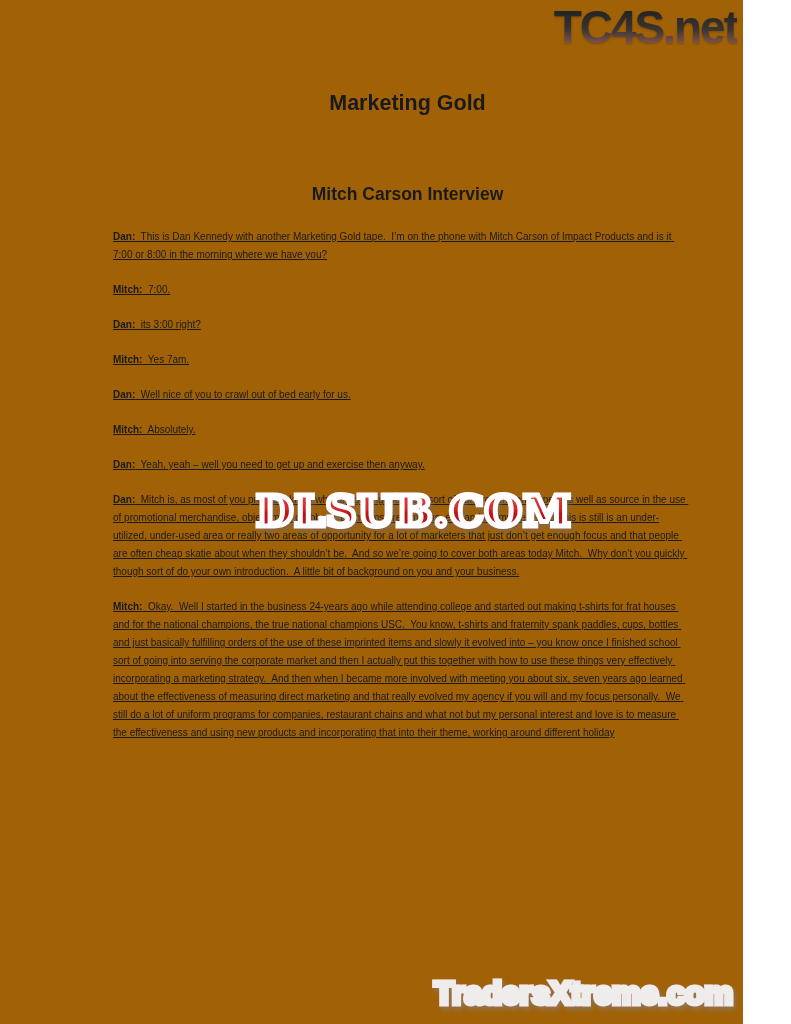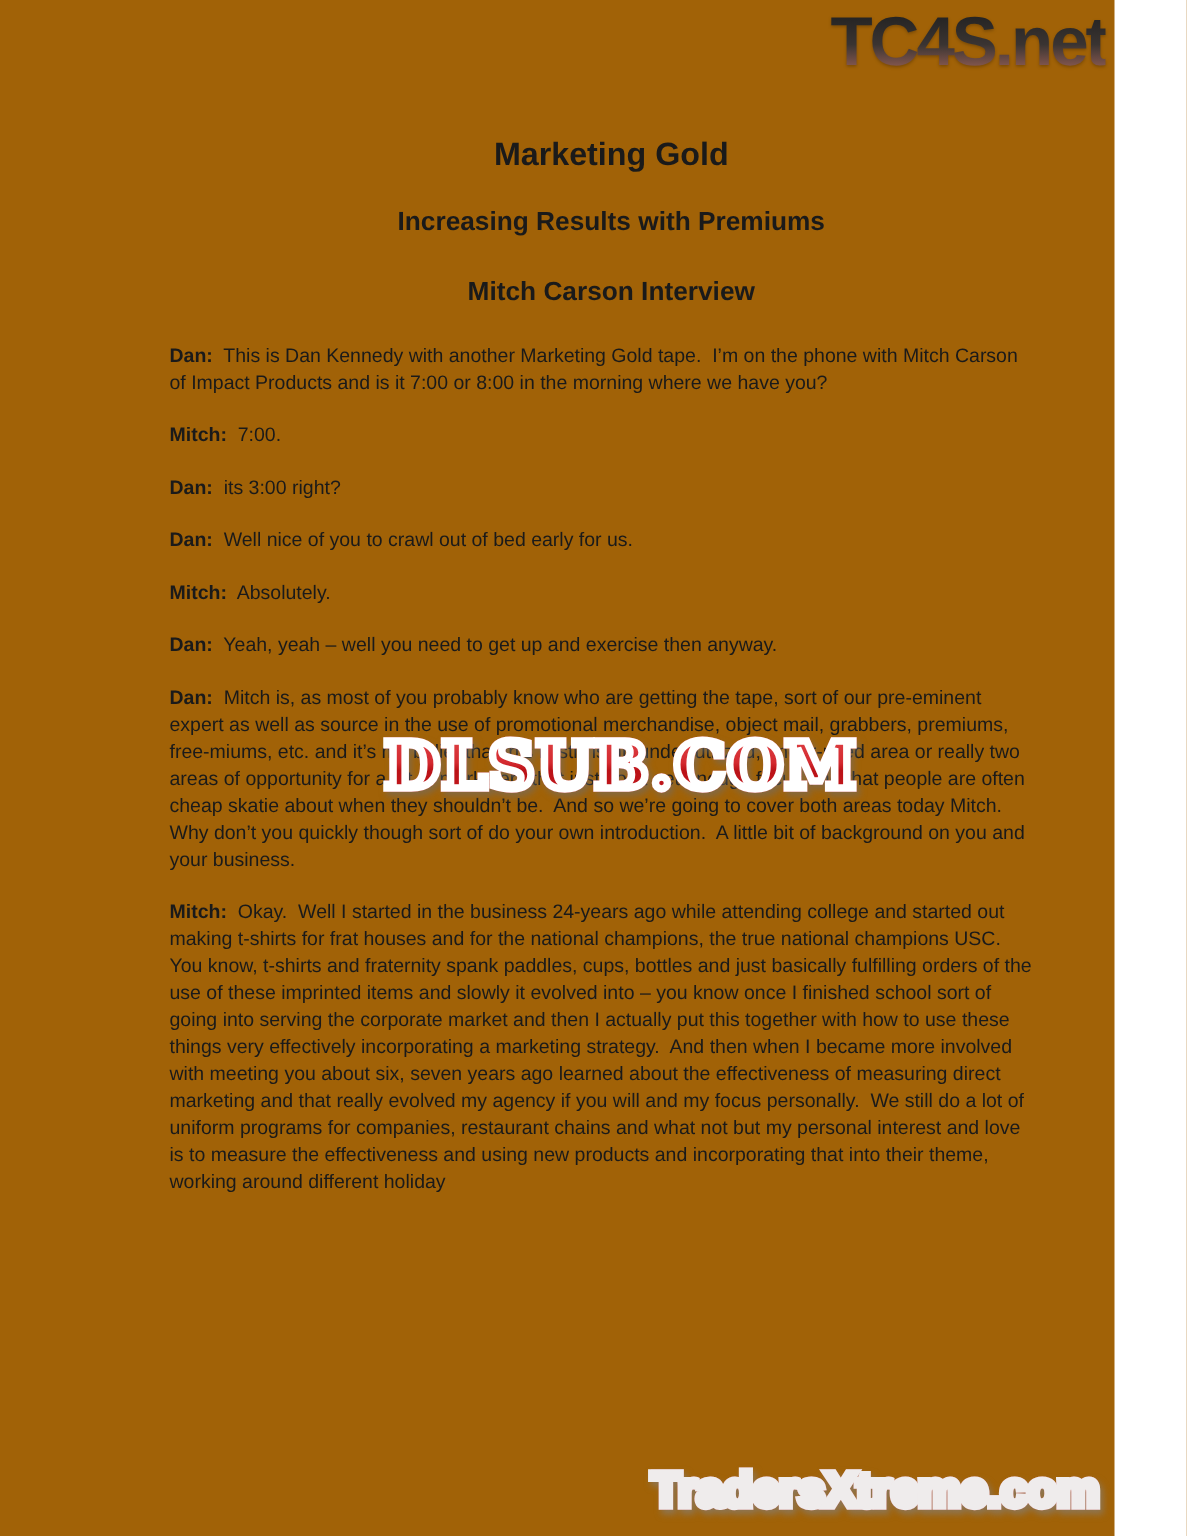--- a/index.html
+++ b/index.html
@@ -27,21 +27,21 @@
     position:absolute; left:0; width:100%;
     text-align:center; font-weight:bold; margin:0;padding-left:36px;
   }
   .h1{top:91px; font-size:21.5px;}
   .h2{top:137px; font-size:17.5px;}
   .h3{top:184px; font-size:17.5px;}
 
   
   .dialogue{
     position:absolute; top:228px; left:113px; width:578px;
-    font-size:13px; line-height:18px;
+    font-size:10px; line-height:18px;text-decoration:underline;
   }
   .dialogue p{margin:0 0 17px 0;}
   .speaker{font-weight:bold;}
   .utterance{white-space:pre-wrap;}
 
   
   .dlsub{
     position:absolute; left:256px; top:486px;
     font-family:"DejaVu Serif", serif;
     font-weight:bold; font-size:43px; letter-spacing:1px;
@@ -70,27 +70,27 @@
   }
 </style>
 </head>
 <body>
 
 <div class="page">
 
   <div class="tc4s">TC4S.net</div>
 
   <h1 class="h1">Marketing Gold</h1>
-  <h2 class="h2">Increasing Results with Premiums</h2>
   <h3 class="h3">Mitch Carson Interview</h3>
 
   <div class="dialogue">
     <p><span class="speaker">Dan:</span><span class="utterance">  This is Dan Kennedy with another Marketing Gold tape.  I’m on the phone with Mitch Carson of Impact Products and is it 7:00 or 8:00 in the morning where we have you?</span></p>
     <p><span class="speaker">Mitch:</span><span class="utterance">  7:00.</span></p>
     <p><span class="speaker">Dan:</span><span class="utterance">  its 3:00 right?</span></p>
+    <p><span class="speaker">Mitch:</span><span class="utterance">  Yes 7am.</span></p>
     <p><span class="speaker">Dan:</span><span class="utterance">  Well nice of you to crawl out of bed early for us.</span></p>
     <p><span class="speaker">Mitch:</span><span class="utterance">  Absolutely.</span></p>
     <p><span class="speaker">Dan:</span><span class="utterance">  Yeah, yeah – well you need to get up and exercise then anyway.</span></p>
     <p><span class="speaker">Dan:</span><span class="utterance">  Mitch is, as most of you probably know who are getting the tape, sort of our pre-eminent expert as well as source in the use of promotional merchandise, object mail, grabbers, premiums, free-miums, etc. and it’s my belief that this is still is an under-utilized, under-used area or really two areas of opportunity for a lot of marketers that just don’t get enough focus and that people are often cheap skatie about when they shouldn’t be.  And so we’re going to cover both areas today Mitch.  Why don’t you quickly though sort of do your own introduction.  A little bit of background on you and your business.</span></p>
     <p><span class="speaker">Mitch:</span><span class="utterance">  Okay.  Well I started in the business 24-years ago while attending college and started out making t-shirts for frat houses and for the national champions, the true national champions USC.  You know, t-shirts and fraternity spank paddles, cups, bottles and just basically fulfilling orders of the use of these imprinted items and slowly it evolved into – you know once I finished school sort of going into serving the corporate market and then I actually put this together with how to use these things very effectively incorporating a marketing strategy.  And then when I became more involved with meeting you about six, seven years ago learned about the effectiveness of measuring direct marketing and that really evolved my agency if you will and my focus personally.  We still do a lot of uniform programs for companies, restaurant chains and what not but my personal interest and love is to measure the effectiveness and using new products and incorporating that into their theme, working around different holiday</span></p>
   </div>
 
   <div class="dlsub">DLSUB.COM</div>
 
   <div class="traders">TradersXtreme.com</div>

